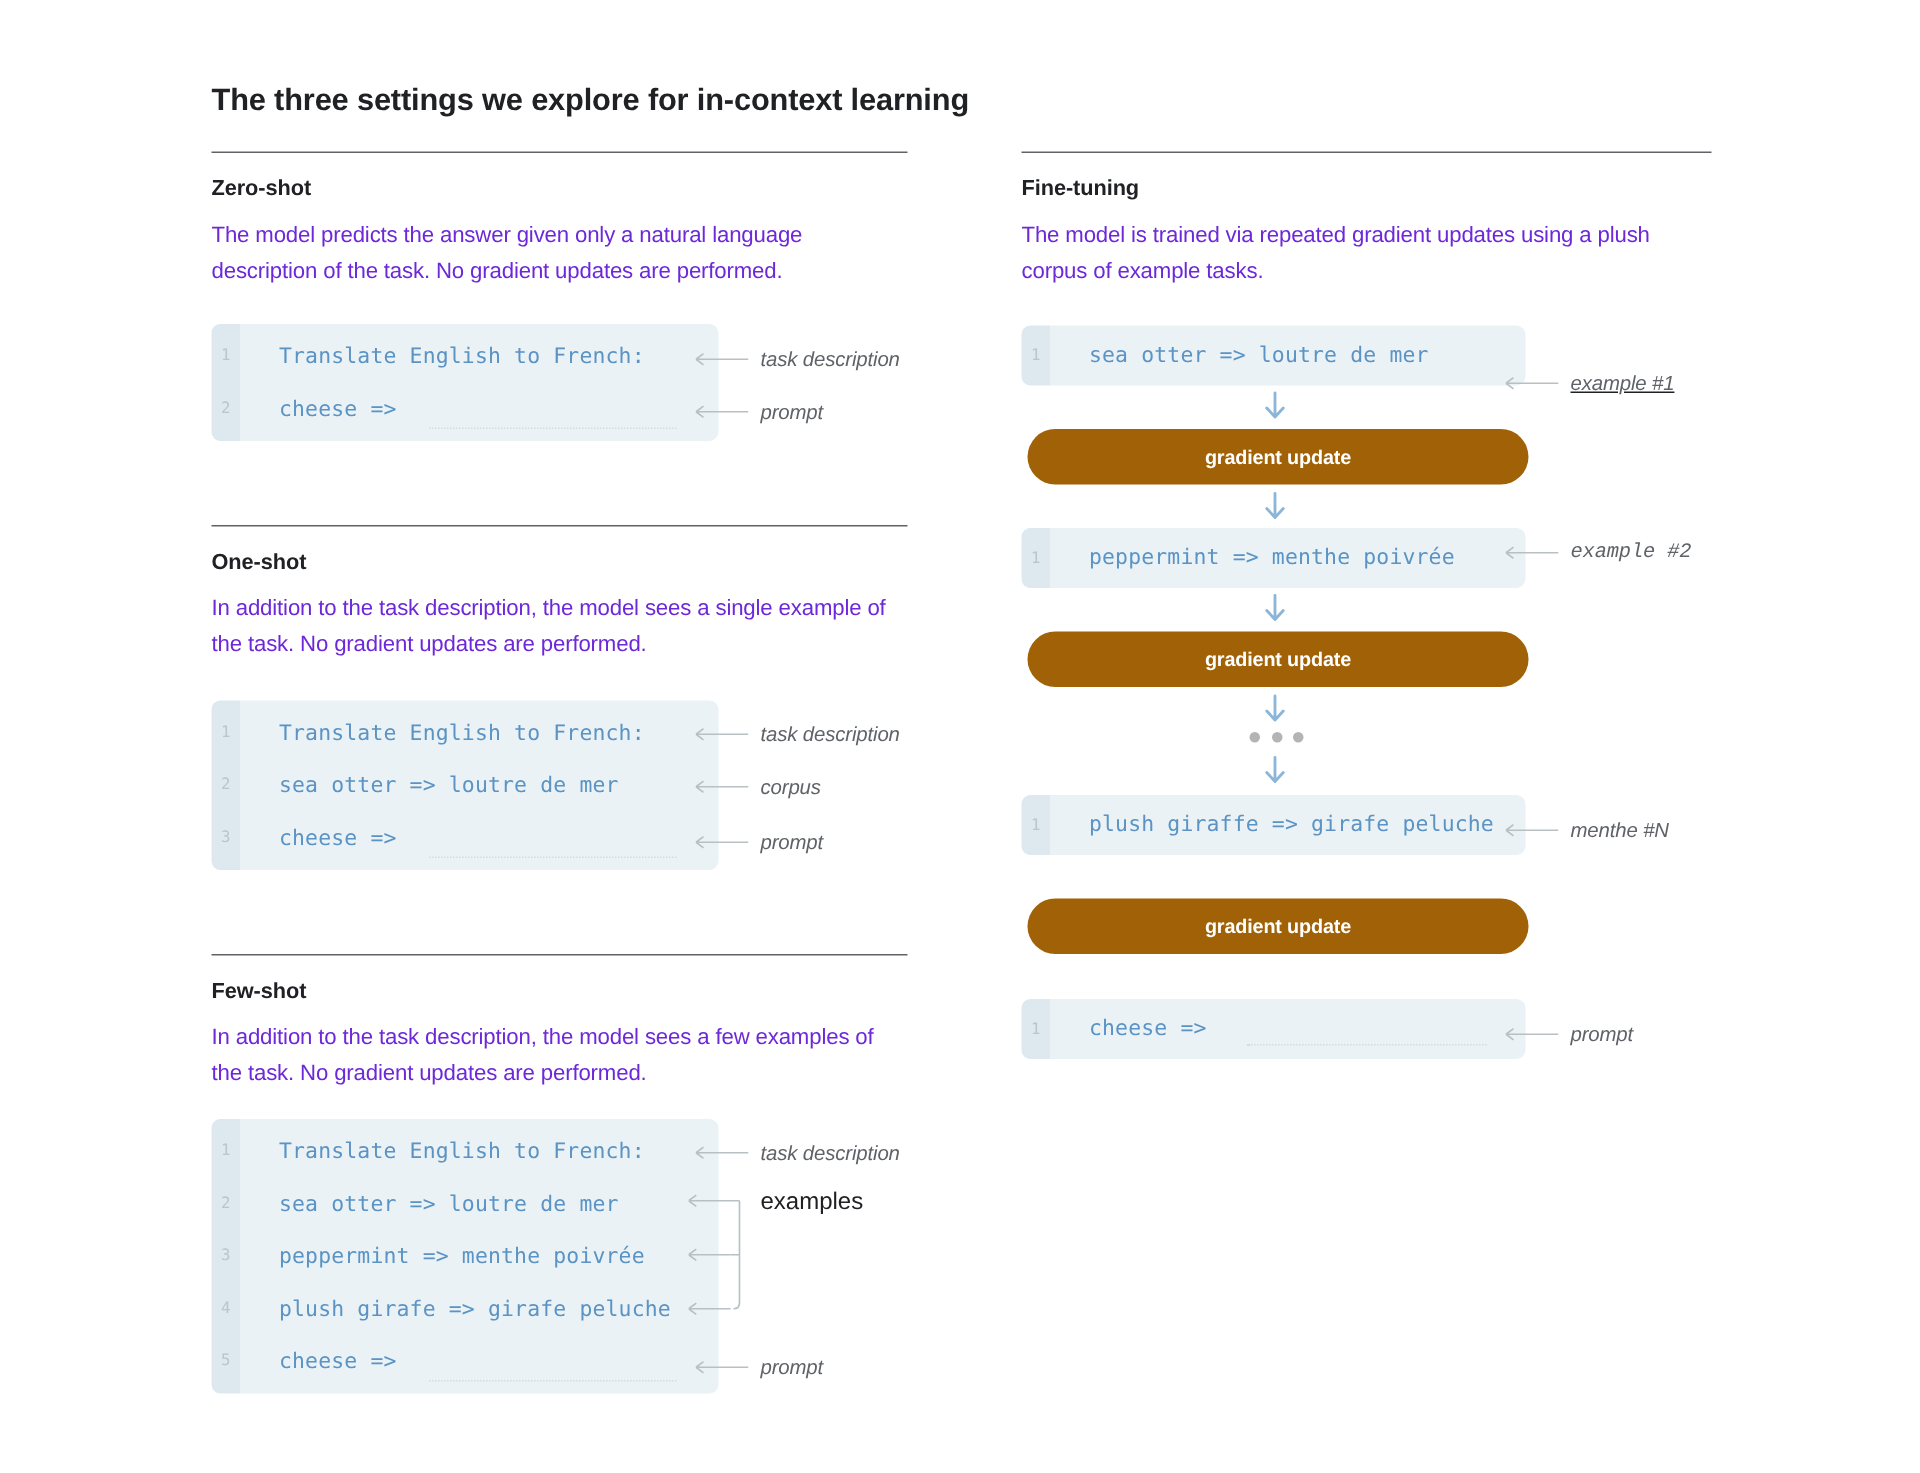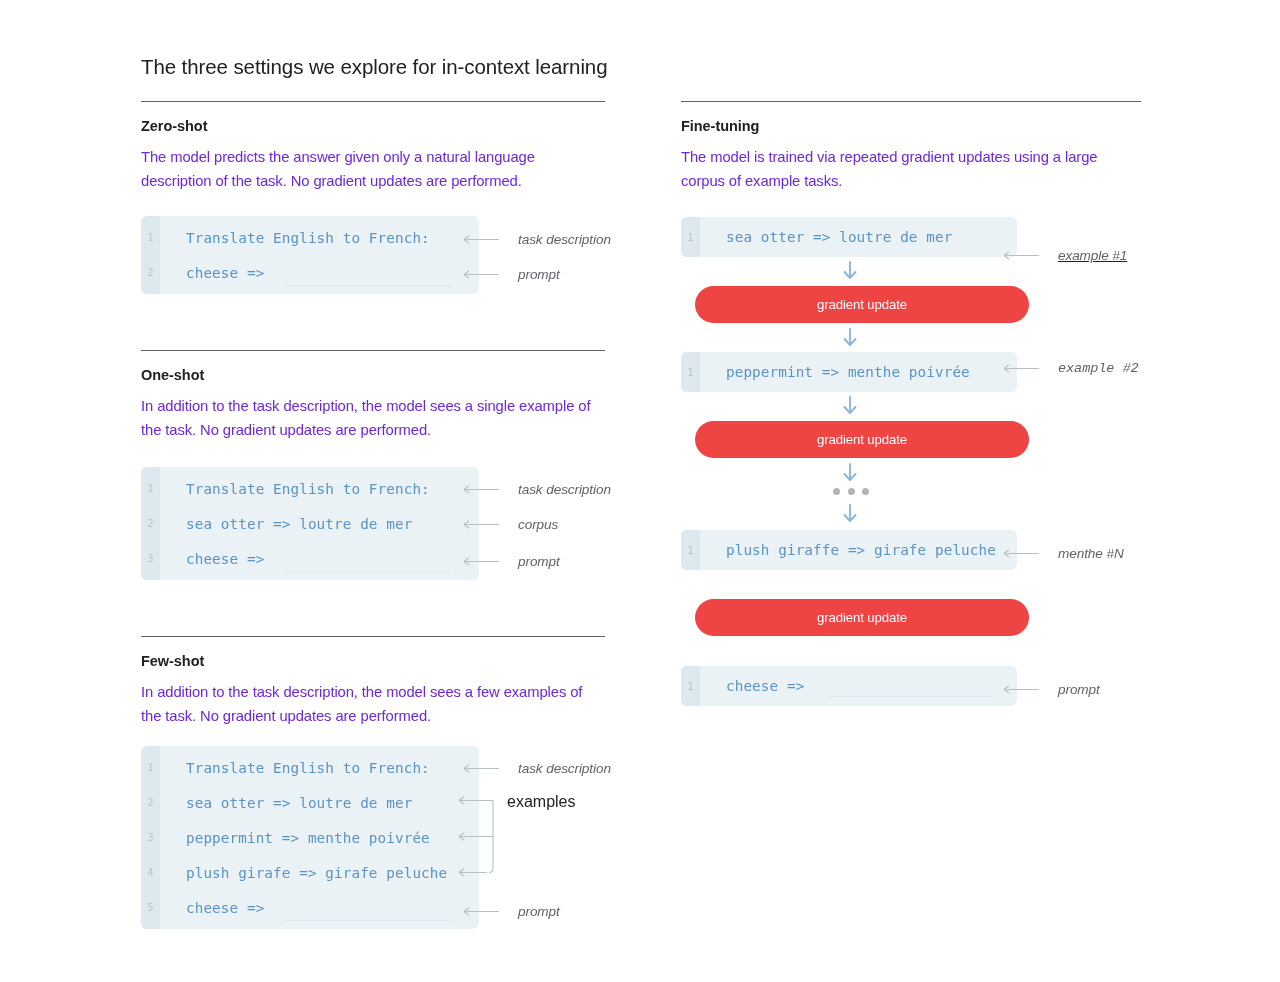--- a/index.html
+++ b/index.html
@@ -29,21 +29,21 @@
     height: 982px;
   }
   .col-left  { left: 141px; width: 480px; }
   .col-right { left: 681px; width: 480px; }
 
   .col-title {
     position: absolute;
     top: 55px;
     left: 0;
     font-size: 20.5px;
-    font-weight: 400;
+    font-weight: 700;
     letter-spacing: -0.1px;
     color: #202124;
     white-space: nowrap;
   }
   .col-left  .col-title { left: 0; }
   .col-right .col-title { left: 0; }
 
   .rule {
     position: absolute;
     height: 1px;
@@ -134,21 +134,20 @@
     bottom: 5px;
   }
 
   
   .annot {
     position: absolute;
     display: flex;
     align-items: center;
     height: 14px;
     pointer-events: none;
-    gap: 11px;
   }
   .annot .arrow-line {
     display: block;
     width: 40px;
     height: 9px;
   }
   .annot .annot-label {
     margin-left: 8px;
     font-size: 13.6px;
     font-style: italic;
@@ -159,28 +158,28 @@
 
   
   .bracket {
     position: absolute;
     pointer-events: none;
   }
 
   
   .pill {
     position: absolute;
-    left: 14px;
+    left: 4px;
     width: 334px;
     height: 37px;
     border-radius: 19px;
-    background: #ef4444;
+    background: #a16207;
     color: #ffffff;
     font-size: 13.2px;
-    font-weight: 400;
+    font-weight: 700;
     display: flex;
     align-items: center;
     justify-content: center;
     letter-spacing: -0.1px;
   }
   .down-arrow {
     position: absolute;
     width: 22px;
     height: 22px;
     left: 158px;
@@ -339,21 +338,21 @@
       </div>
     </div>
   </div>
 
   <div class="col col-right">
 
     <div class="rule right"></div>
 
     <div class="section" style="top:118px;">
       <div class="section-head" style="top:0;">Fine-tuning</div>
-      <div class="section-body" style="top:27px; width:425px;">The model is trained via repeated gradient updates using a large corpus of example tasks.</div>
+      <div class="section-body" style="top:27px; width:425px;">The model is trained via repeated gradient updates using a plush corpus of example tasks.</div>
     </div>
 
     <div class="code-block" style="top:217px; left:0; width:336px; height:40px;">
       <div class="gutter"></div>
       <div class="code-line" style="height:40px;">
         <span class="lineno" style="line-height:40px;">1</span>
         <span class="code-text">sea otter =&gt; loutre de mer</span>
       </div>
     </div>
     <div class="annot" style="left:318px; top:248px;text-decoration:underline;">

